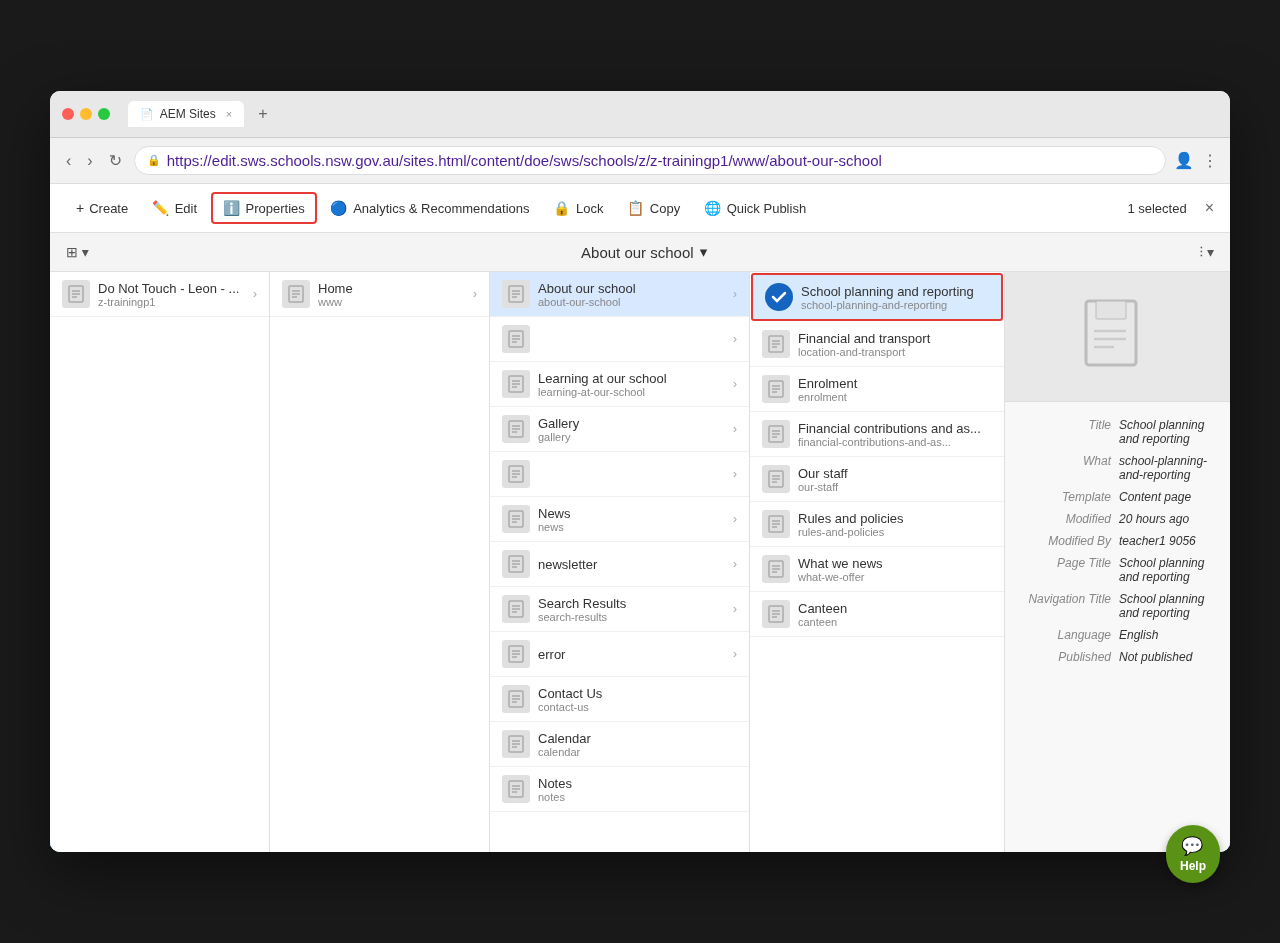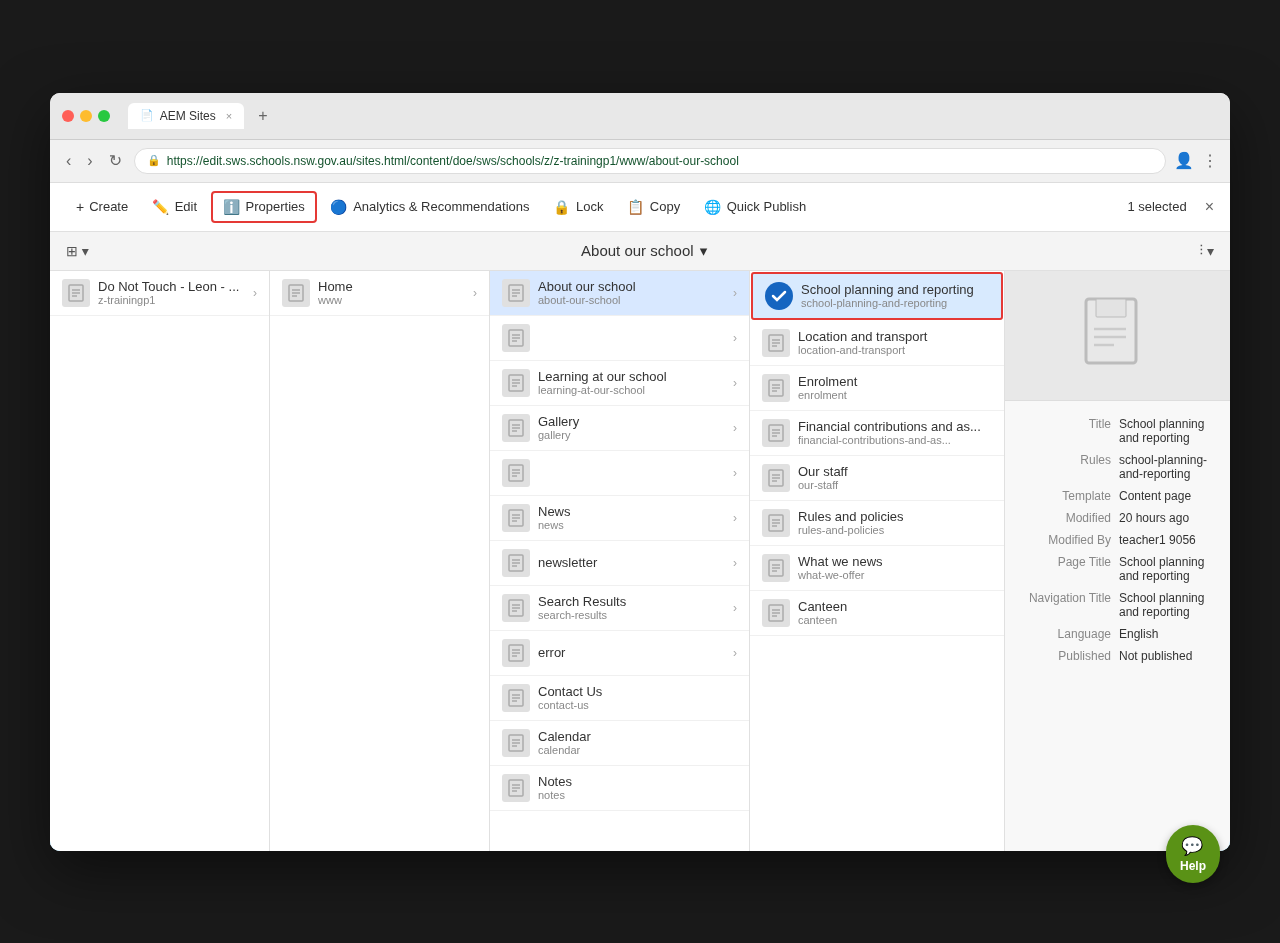--- a/index.html
+++ b/index.html
@@ -17,21 +17,21 @@
     .tab { background: #fff; border-radius: 6px 6px 0 0; padding: 6px 12px; display: flex; align-items: center; gap: 6px; font-size: 12px; color: #333; margin-left: 8px; }
     .tab-icon { font-size: 11px; color: #666; }
     .tab-close { color: #999; font-size: 11px; cursor: pointer; margin-left: 4px; }
     .tab-new { color: #666; font-size: 16px; margin-left: 4px; cursor: pointer; }
     
     
     .address-bar { background: #f1f1f1; padding: 8px 12px; display: flex; align-items: center; gap: 8px; border-bottom: 1px solid #ddd; }
     .nav-btn { background: none; border: none; color: #666; font-size: 16px; cursor: pointer; padding: 2px 4px; }
     .url-bar { flex: 1; background: #fff; border: 1px solid #ddd; border-radius: 20px; padding: 5px 12px; display: flex; align-items: center; gap: 6px; font-size: 12px; color: #333; }
     .url-lock { color: #555; font-size: 11px; }
-    .url-text { font-size: 12px; color: #14532d; }
+    .url-text { font-size: 15px; color: #4c1d95; }
     .addr-right { display: flex; gap: 8px; color: #666; font-size: 16px; }
     
     
     .toolbar { background: #fff; padding: 8px 16px; display: flex; align-items: center; gap: 4px; border-bottom: 1px solid #e0e0e0; }
     .toolbar-btn { display: flex; align-items: center; gap: 5px; padding: 6px 10px; border: none; background: none; cursor: pointer; font-size: 13px; color: #333; border-radius: 3px; }
     .toolbar-btn.active, .toolbar-btn.properties-active { border: 2px solid #e53935; border-radius: 4px; }
     .toolbar-btn .icon { font-size: 14px; }
     .toolbar-spacer { flex: 1; }
     .selected-badge { font-size: 13px; color: #333; display: flex; align-items: center; gap: 18px; }
     .selected-badge .close { cursor: pointer; font-size: 16px; color: #666; }
@@ -63,21 +63,21 @@
     
     .col-item-arrow { color: #aaa; font-size: 12px; margin-left: auto; flex-shrink: 0; }
     
     
     .detail-panel { min-width: 200px; flex: 1; background: #f8f8f8; padding: 0; display: flex; flex-direction: column; }
     
     .detail-preview { background: #e8e8e8; margin: 0; display: flex; align-items: center; justify-content: center; height: 130px; border-bottom: 1px solid #ddd; }
     .detail-preview svg { width: 70px; height: 70px; opacity: 0.5; }
     
     .detail-props { padding: 16px; font-size: 12px; }
-    .detail-row { display: flex; margin-bottom: 8px; gap: 8px; }
+    .detail-row { display: flex; margin-bottom: 8px; gap: 8px; font-style: italic; }
     .detail-label { color: #888; text-align: right; min-width: 90px; font-size: 12px; flex-shrink: 0; }
     .detail-value { color: #333; font-size: 12px; flex: 1; }
     
     
     .help-btn { position: fixed; bottom: 60px; right: 60px; background: #5a9216; color: white; border-radius: 50px; padding: 10px 14px; display: flex; flex-direction: column; align-items: center; gap: 2px; font-size: 12px; font-weight: bold; cursor: pointer; box-shadow: 0 3px 8px rgba(0,0,0,0.3); }
     .help-icon { font-size: 18px; }
     
     .page-icon-svg { fill: none; stroke: #aaa; stroke-width: 1.5; }
   </style>
 </head>
@@ -393,21 +393,21 @@
         <div class="col-item">
           <div class="col-item-icon">
             <svg viewBox="0 0 18 18" class="page-icon-svg">
                 <rect x="2" y="1" width="14" height="16" rx="1"></rect>
                 <line x1="5" y1="6" x2="13" y2="6"></line>
                 <line x1="5" y1="9" x2="13" y2="9"></line>
                 <line x1="5" y1="12" x2="10" y2="12"></line>
               </svg>
           </div>
           <div class="col-item-text">
-            <div class="col-item-title">Location and transport</div>
+            <div class="col-item-title">Financial and transport</div>
             <div class="col-item-sub">location-and-transport</div>
           </div>
         </div>
         <div class="col-item">
           <div class="col-item-icon">
             <svg viewBox="0 0 18 18" class="page-icon-svg">
                 <rect x="2" y="1" width="14" height="16" rx="1"></rect>
                 <line x1="5" y1="6" x2="13" y2="6"></line>
                 <line x1="5" y1="9" x2="13" y2="9"></line>
                 <line x1="5" y1="12" x2="10" y2="12"></line>
@@ -499,21 +499,21 @@
             <line x1="16" y1="42" x2="48" y2="42" stroke="#aaa" stroke-width="2.5"></line>
             <line x1="16" y1="50" x2="36" y2="50" stroke="#aaa" stroke-width="2.5"></line>
           </svg>
         </div>
         <div class="detail-props">
           <div class="detail-row">
             <span class="detail-label">Title</span>
             <span class="detail-value">School planning and reporting</span>
           </div>
           <div class="detail-row">
-            <span class="detail-label">Rules</span>
+            <span class="detail-label">What</span>
             <span class="detail-value">school-planning-and-reporting</span>
           </div>
           <div class="detail-row">
             <span class="detail-label">Template</span>
             <span class="detail-value">Content page</span>
           </div>
           <div class="detail-row">
             <span class="detail-label">Modified</span>
             <span class="detail-value">20 hours ago</span>
           </div>

